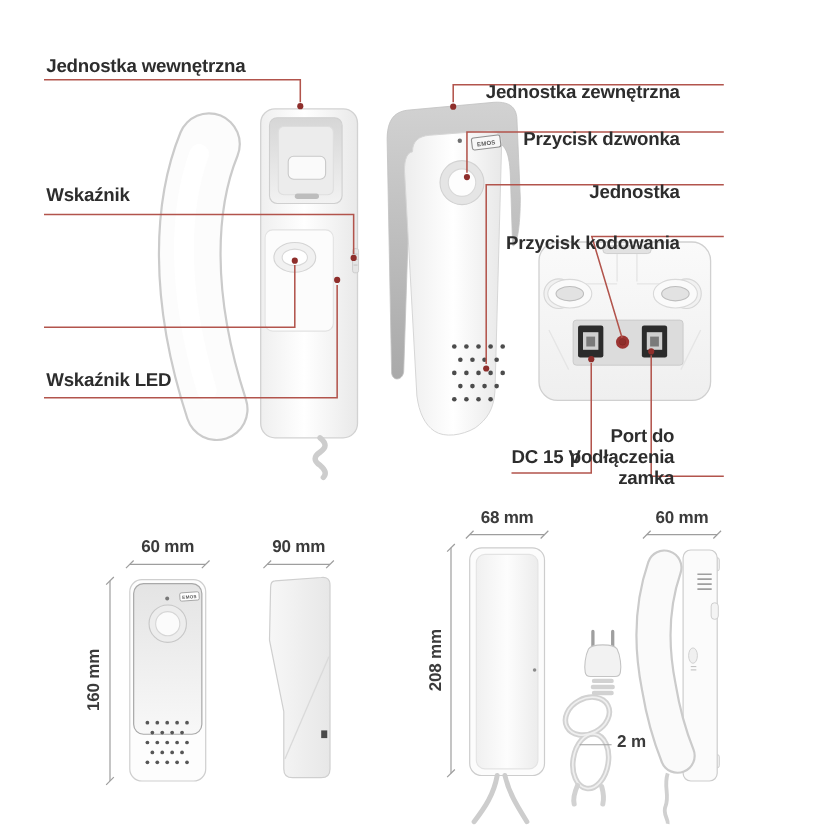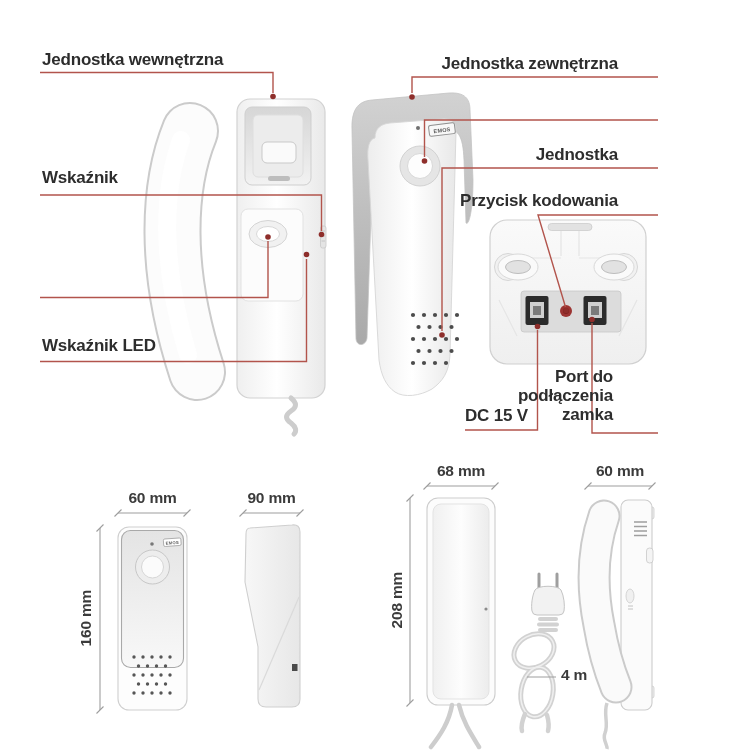--- a/index.html
+++ b/index.html
@@ -7,21 +7,21 @@
     position:relative;width:658px;height:750px;background:#ffffff;overflow:hidden;
     font-family:"Liberation Sans",sans-serif;
   }
   .art{position:absolute;left:0;top:0;}
   .lbl{
     position:absolute;
     font:700 17px/1.12 "Liberation Sans",sans-serif;
     color:#2d2d2d;letter-spacing:-0.2px;white-space:nowrap;
   }
   .lbl.wrap{white-space:normal;}
-  .lbl.r{text-align:right;}
+  .lbl.r{text-align:right;margin-top:20px;}
   .dim{
     position:absolute;
     font:700 15.5px/1.05 "Liberation Sans",sans-serif;
     color:#3b3b3b;letter-spacing:-0.2px;text-align:center;white-space:nowrap;
   }
   .dim.rot{transform:rotate(-90deg);transform-origin:center center;}
   .badge-text{font:700 5.5px "Liberation Sans",sans-serif;fill:#5a5a5a;letter-spacing:.2px;}
   .badge-text.small{font-size:4.2px;}
 </style>
 </head>
@@ -280,26 +280,27 @@
     <circle cx="537.5" cy="326.5" r="2.8"></circle>
     <circle cx="592" cy="319.5" r="2.8"></circle>
   </g>
 </svg>
 
 <div class="lbl" style="left:42px;top:50px">Jednostka wewnętrzna</div>
 <div class="lbl" style="left:42px;top:168px">Wskaźnik</div>
 <div class="lbl" style="left:42px;top:336px">Wskaźnik LED</div>
 
 <div class="lbl r" style="right:40px;top:54px">Jednostka zewnętrzna</div>
+<div class="lbl r" style="right:40px;top:97px">Przycisk dzwonka</div>
 <div class="lbl r" style="right:40px;top:145px">Jednostka</div>
 <div class="lbl r" style="right:40px;top:191px">Przycisk kodowania</div>
 <div class="lbl" style="left:465px;top:406px">DC 15 V</div>
 <div class="lbl r wrap" style="right:45px;top:367px;width:112px">Port do podłączenia zamka</div>
 
 <div class="dim" style="left:118px;top:490px;width:69px">60 mm</div>
 <div class="dim" style="left:243px;top:490px;width:57px">90 mm</div>
 <div class="dim rot" style="left:56px;top:610px;width:60px">160 mm</div>
 <div class="dim" style="left:427px;top:463px;width:68px">68 mm</div>
 <div class="dim rot" style="left:365px;top:592px;width:64px">208 mm</div>
 <div class="dim" style="left:588px;top:463px;width:64px">60 mm</div>
-<div class="dim" style="left:561px;top:667px">4 m</div>
+<div class="dim" style="left:561px;top:667px">2 m</div>
 
 </div>
 
 </body></html>

